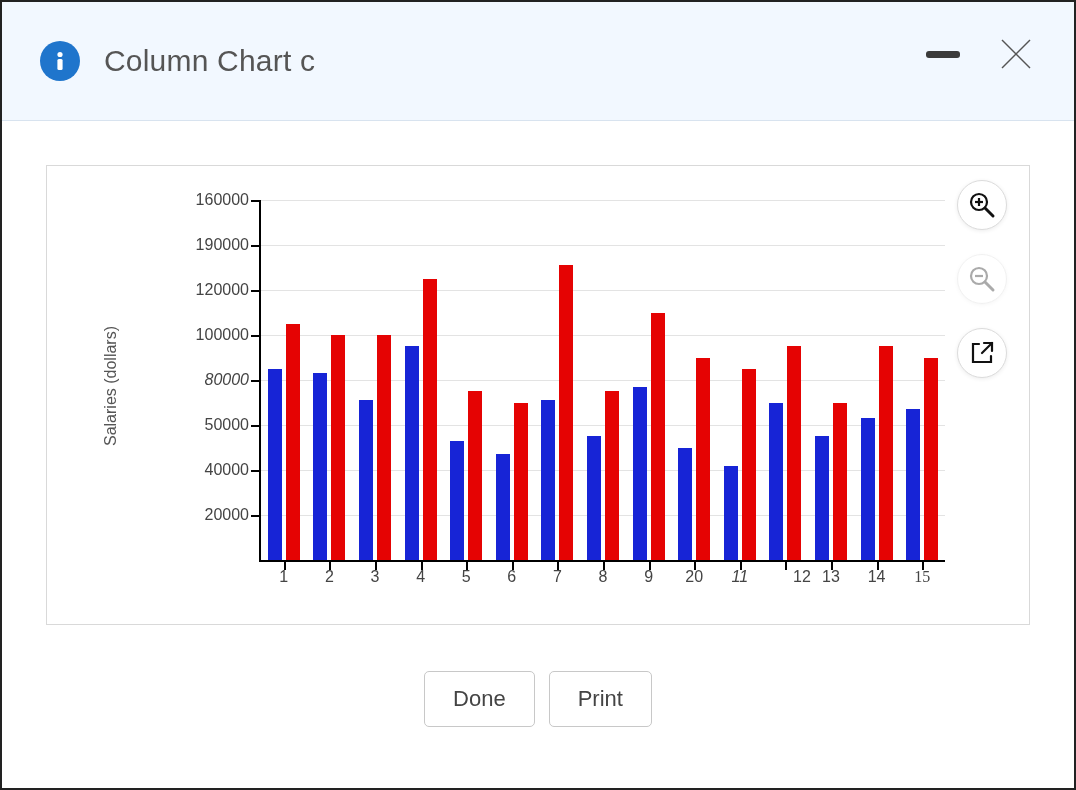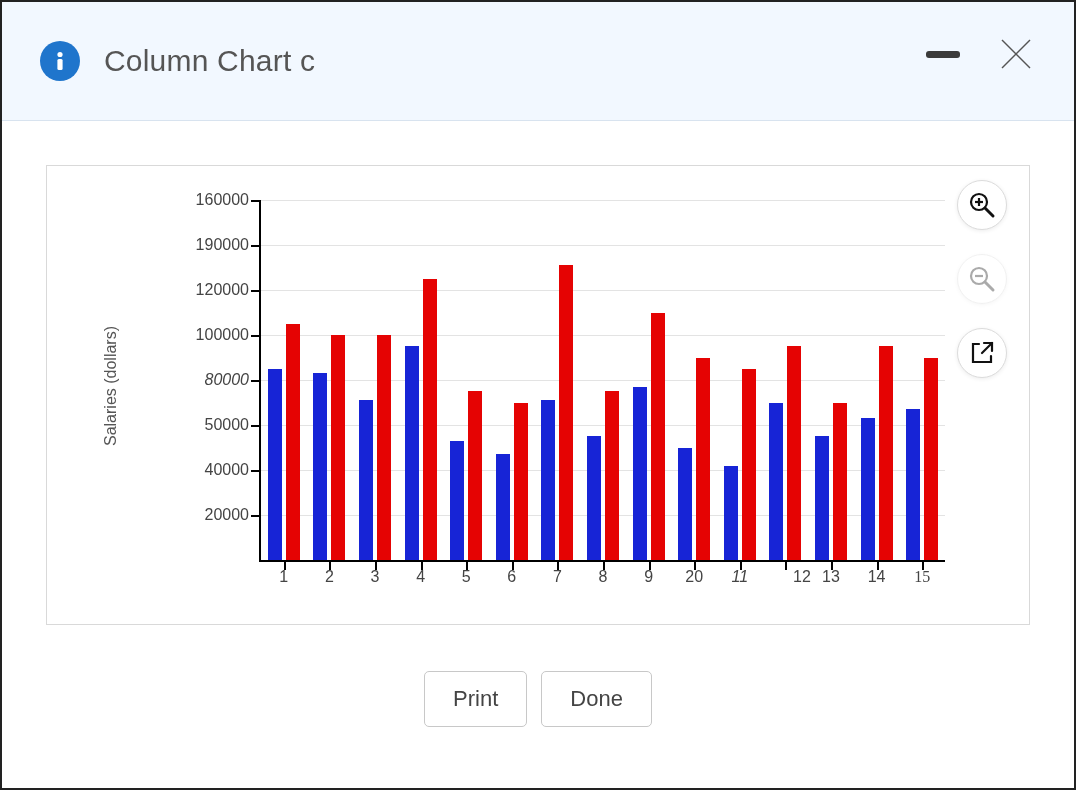--- a/index.html
+++ b/index.html
@@ -339,19 +339,19 @@
             <path d="M10 4 H4 V22 H22 V16" fill="none" stroke="#111" stroke-width="2.2" stroke-linecap="round"></path>
             <path d="M15 3 H23 V11" fill="none" stroke="#111" stroke-width="2.2" stroke-linecap="round"></path>
             <line x1="23" y1="3" x2="13" y2="13" stroke="#111" stroke-width="2.2" stroke-linecap="round"></line>
           </svg>
         </div>
       </div>
 
     </div>
 
     <div class="buttons-row">
+      <button class="dlg-btn">Done</button>
       <button class="dlg-btn">Print</button>
-      <button class="dlg-btn">Done</button>
     </div>
 
   </div>
 
 </div>
 
 </body></html>

